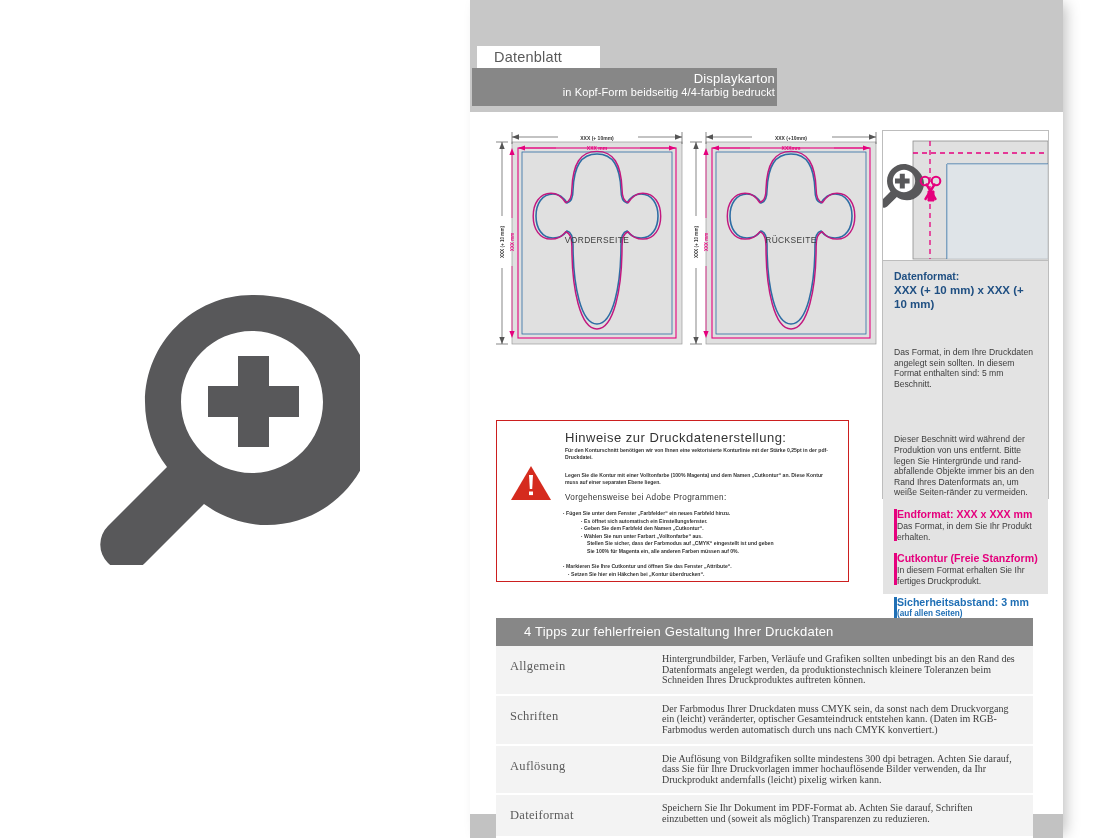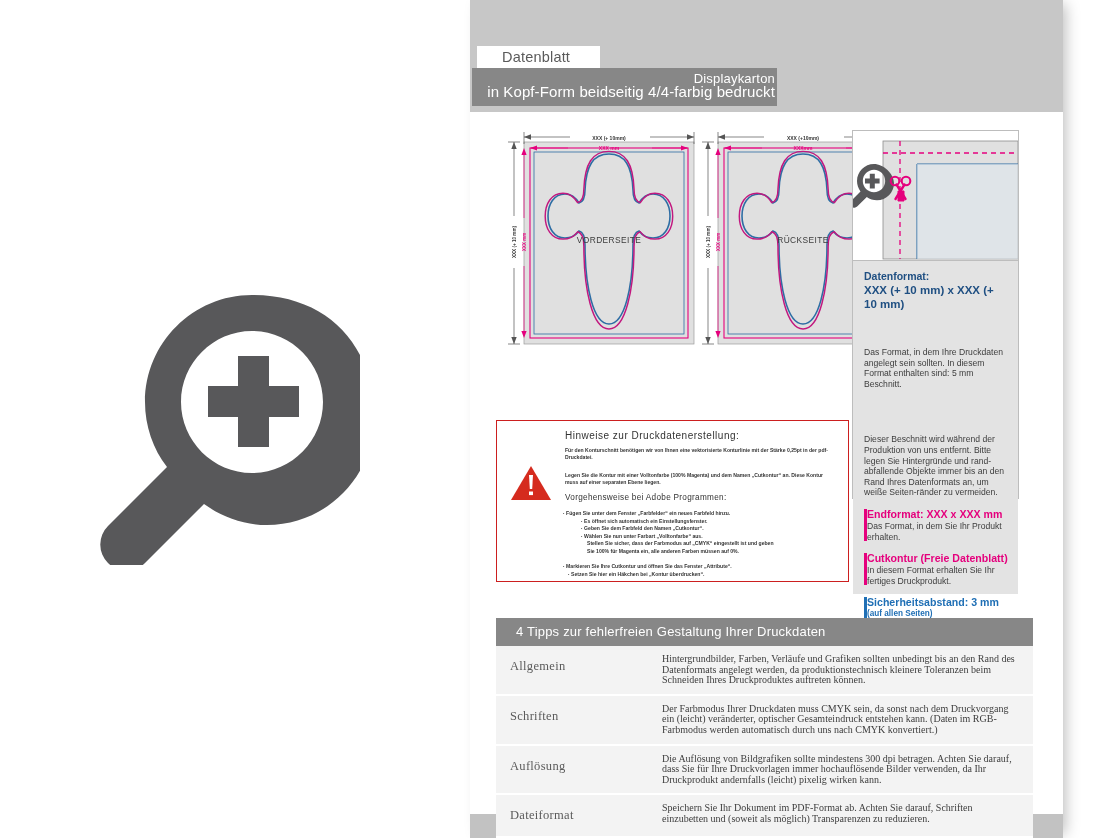--- a/index.html
+++ b/index.html
@@ -22,36 +22,36 @@
     background:#ffffff;
     box-shadow: 6px 0 14px -4px rgba(0,0,0,0.28);
   }
   .band-top { position:absolute; left:0; top:0; width:593px; height:112px; background:#c7c7c7; }
   .band-bottom { position:absolute; left:0; top:814px; width:593px; height:24px; background:#c2c2c2; }
 
   
   .tab-datenblatt {
     position:absolute; left:7px; top:46px; width:123px; height:22px;
     background:#ffffff; color:#5a5a5a;
-    font-size:14.5px; line-height:22px; padding-left:25px; letter-spacing:.2px;
+    font-size:14.5px; line-height:22px; padding-left:17px; letter-spacing:.2px;
   }
   .hdr-bar {
     position:absolute; left:2px; top:68px; width:305px; height:38px;
     background:#878787; color:#ffffff; text-align:right; padding-right:2px;
   }
   .hdr-title { font-size:13px; line-height:15px; padding-top:3px; letter-spacing:.2px; }
-  .hdr-sub { font-size:15px; line-height:12px; letter-spacing:.1px; }
-
-  
-  .draw-area { position:absolute; left:30px; top:128px; width:562px; height:240px; }
+  .hdr-sub { font-size:11px; line-height:12px; letter-spacing:.1px; }
+
+  
+  .draw-area { position:absolute; left:18px; top:128px; width:562px; height:240px; }
   .draw-area svg { display:block; }
 
   
   .info-panel {
-    position:absolute; left:382px; top:130px; width:167px; height:369px;
+    position:absolute; left:412px; top:130px; width:167px; height:369px;
     border:1px solid #bdbdbd; background:#ffffff;
   }
   .info-top { position:relative; height:130px; background:#fff; border-bottom:1px solid #bdbdbd; }
   .info-top svg { position:absolute; left:0; top:0; }
   .info-body { background:#e3e3e3; height:333px; padding:9px 10px 0 11px; }
   .ib-h { color:#1f4f82; font-size:10.5px; font-weight:bold; line-height:13px; }
   .ib-h2 { color:#1f4f82; font-size:11.5px; font-weight:bold; line-height:14px; margin-bottom:1px;}
   .ib-p { color:#3d3d3d; font-size:8.6px; line-height:10.6px;margin-top:36px; }
   .ib-gap { height:9px; }
   .legend-item { position:relative; padding-left:3px; margin-top:10px; }
@@ -62,36 +62,36 @@
   .lg-t { font-size:10.6px; font-weight:bold; line-height:13px; color: var(--lc, #e5007d); }
   .lg-s { font-size:8.2px; font-weight:bold; line-height:10px; color: var(--lc, #e5007d); }
   .lg-p { font-size:8.6px; line-height:10.6px; color:#3d3d3d; }
 
   
   .notes {
     position:absolute; left:26px; top:420px; width:353px; height:162px;
     border:1px solid #cc1f1f; background:#ffffff;
   }
   .warn-tri { position:absolute; left:13px; top:44px; }
-  .notes-h { position:absolute; left:68px; top:9px; font-size:10px; color:#333; letter-spacing:.5px; }
+  .notes-h { position:absolute; left:68px; top:9px; font-size:13px; color:#333; letter-spacing:.5px; }
   .notes-b1 { position:absolute; left:68px; top:26px; width:272px; font-size:5.1px; line-height:7.4px; color:#333; font-weight:bold; }
   .notes-b2 { position:absolute; left:68px; top:51px; width:272px; font-size:5.1px; line-height:7.4px; color:#333; font-weight:bold; }
   .notes-h2 { position:absolute; left:68px; top:72px; font-size:8.2px; color:#333; letter-spacing:.3px; }
   .notes-list { position:absolute; left:66px; top:89px; width:280px; font-size:5.1px; line-height:7.6px; color:#333; font-weight:bold; }
   .notes-list .l1 { padding-left:0px; }
   .notes-list .l2 { padding-left:18px; }
   .notes-list .l3 { padding-left:24px; }
   .notes-end { position:absolute; left:66px; top:142px; width:290px; font-size:5.1px; line-height:7.6px; color:#333; font-weight:bold; }
   .notes-end .l2 { padding-left:5px; }
 
   
   .tips { position:absolute; left:26px; top:618px; width:537px; }
   .tips-head {
     background:#878787; color:#fff; height:28px; line-height:28px;
-    padding-left:20px; font-size:13px; letter-spacing:.2px;
+    padding-left:28px; font-size:13px; letter-spacing:.2px;
   }
   .tips-row { display:flex; background:#f3f3f3; border-bottom:2px solid #ffffff; min-height:43px;font-family:Liberation Serif, serif; }
   .tips-row .cat { width:166px; flex:none; padding:13px 0 0 14px; font-size:12.5px; color:#5a5a5a; letter-spacing:.3px; }
   .tips-row .txt { flex:1; padding:8px 12px 8px 0; font-size:10px; line-height:10.6px; color:#3d3d3d; }
 </style>
 </head>
 <body>
 
 <div id="root">
 
@@ -261,21 +261,21 @@
         <div class="ib-h2">XXX (+ 10 mm) x XXX (+ 10 mm)</div>
         <div class="ib-p">Das Format, in dem Ihre Druckdaten angelegt sein sollten. In diesem Format enthalten sind: 5 mm Beschnitt.</div>
         <div class="ib-gap"></div>
         <div class="ib-p">Dieser Beschnitt wird während der Produktion von uns entfernt. Bitte legen Sie Hintergründe und rand-abfallende Objekte immer bis an den Rand Ihres Datenformats an, um weiße Seiten-ränder zu vermeiden.</div>
 
         <div class="legend-item" style="--lc:#e5007d">
           <div class="lg-t">Endformat: XXX x XXX mm</div>
           <div class="lg-p">Das Format, in dem Sie Ihr Produkt erhalten.</div>
         </div>
         <div class="legend-item" style="--lc:#e5007d">
-          <div class="lg-t">Cutkontur (Freie Datenblatt)</div>
+          <div class="lg-t">Cutkontur (Freie Stanzform)</div>
           <div class="lg-p">In diesem Format erhalten Sie Ihr fertiges Druckprodukt.</div>
         </div>
         <div class="legend-item" style="--lc:#1f6fb5">
           <div class="lg-t">Sicherheitsabstand: 3 mm</div>
           <div class="lg-s">(auf allen Seiten)</div>
         </div>
       </div>
     </div>
 
     <div class="notes">

